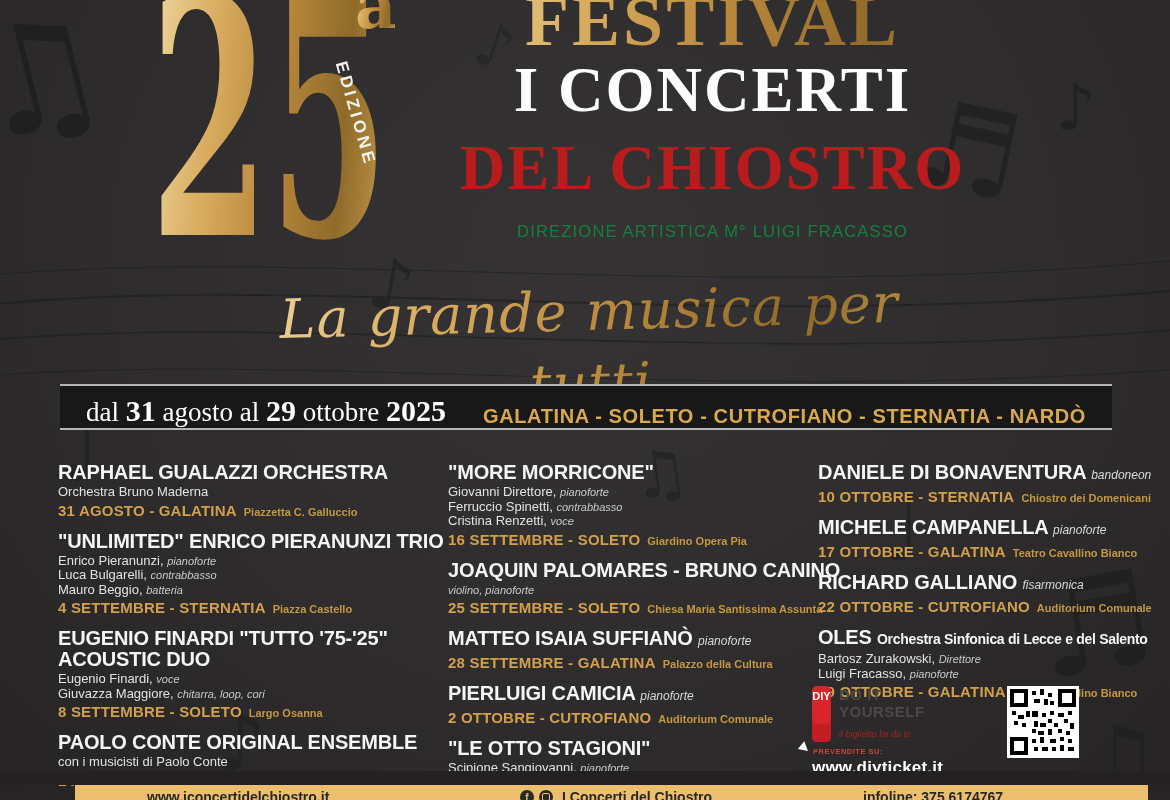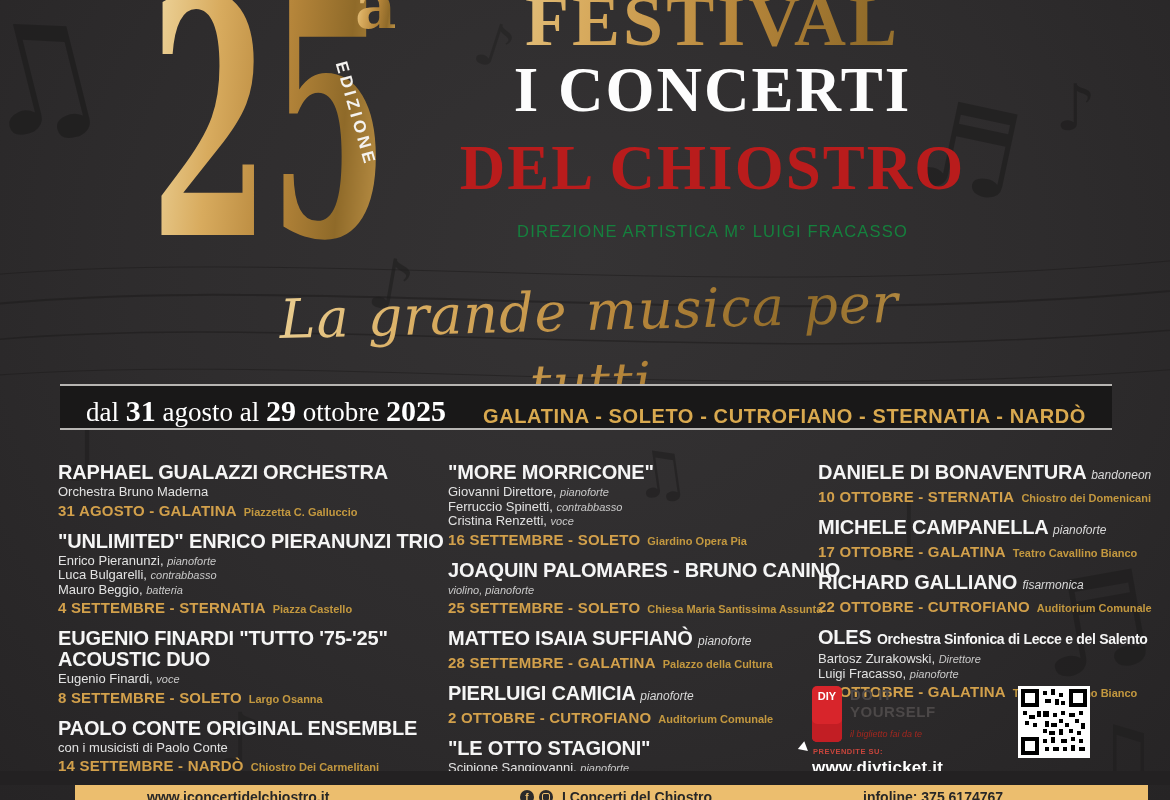--- a/index.html
+++ b/index.html
@@ -69,21 +69,21 @@
   .c-title .tsub{font-size:14px;letter-spacing:-.3px;}
   .nowrap{white-space:nowrap;}
   .p-line{color:#e2e2e2;font-size:13px;line-height:14.5px;}
   .p-role{font-style:italic;font-size:11px;color:#c9c9c9;}
   .c-date{margin-top:2px;font-size:15px;line-height:17px;font-weight:bold;color:#d2a04b;white-space:nowrap;letter-spacing:.2px;}
   .d-venue{font-weight:bold;font-size:11px;color:#c3983f;margin-left:7px;letter-spacing:0;}
   
   .sponsors{position:absolute;left:812px;top:686px;display:flex;}
   .diy-row{display:flex;align-items:flex-start;}
   .ticket{
-    width:30px;height:56px;background:#d8252b;border-radius:5px;position:relative;
+    width:19px;height:56px;background:#d8252b;border-radius:5px;position:relative;
     color:#ffffff;font-weight:bold;font-size:11px;text-align:center;padding-top:4px;box-sizing:border-box;
     box-shadow:inset 0 -18px 0 #c21e24;
   }
   .diy-texts{margin-left:8px;}
   .doityourself{color:#4c4848;font-weight:bold;font-size:15px;line-height:17px;width:120px;letter-spacing:.5px;}
   .diy-tag{color:#a3271f;font-style:italic;font-size:9px;margin-top:9px;}
   .presale{margin-top:5px;display:flex;align-items:center;}
   .presale-label{color:#c8453c;font-weight:bold;font-size:7.5px;letter-spacing:.5px;}
   .cursor-icon{
     width:0;height:0;border-left:9px solid #ffffff;border-top:5px solid transparent;
@@ -163,20 +163,21 @@
     <div class="concert">
       <h3 class="c-title nowrap"><span>"UNLIMITED" ENRICO PIERANUNZI TRIO</span></h3>
       <div class="p-line"><span>Enrico Pieranunzi,</span> <i class="p-role">pianoforte</i></div>
       <div class="p-line"><span>Luca Bulgarelli,</span> <i class="p-role">contrabbasso</i></div>
       <div class="p-line"><span>Mauro Beggio,</span> <i class="p-role">batteria</i></div>
       <div class="c-date"><span>4 SETTEMBRE - STERNATIA</span><span class="d-venue">Piazza Castello</span></div>
     </div>
     <div class="concert">
       <h3 class="c-title"><span>EUGENIO FINARDI "TUTTO '75-'25" ACOUSTIC DUO</span></h3>
       <div class="p-line"><span>Eugenio Finardi,</span> <i class="p-role">voce</i></div>
+      <div class="p-line"><span>Giuvazza Maggiore,</span> <i class="p-role">chitarra, loop, cori</i></div>
       <div class="c-date"><span>8 SETTEMBRE - SOLETO</span><span class="d-venue">Largo Osanna</span></div>
     </div>
     <div class="concert">
       <h3 class="c-title nowrap"><span>PAOLO CONTE ORIGINAL ENSEMBLE</span></h3>
       <div class="p-line"><span>con i musicisti di Paolo Conte</span> <i class="p-role"></i></div>
       <div class="c-date"><span>14 SETTEMBRE - NARDÒ</span><span class="d-venue">Chiostro Dei Carmelitani</span></div>
     </div>
   </div>
 
   <div class="col2">

